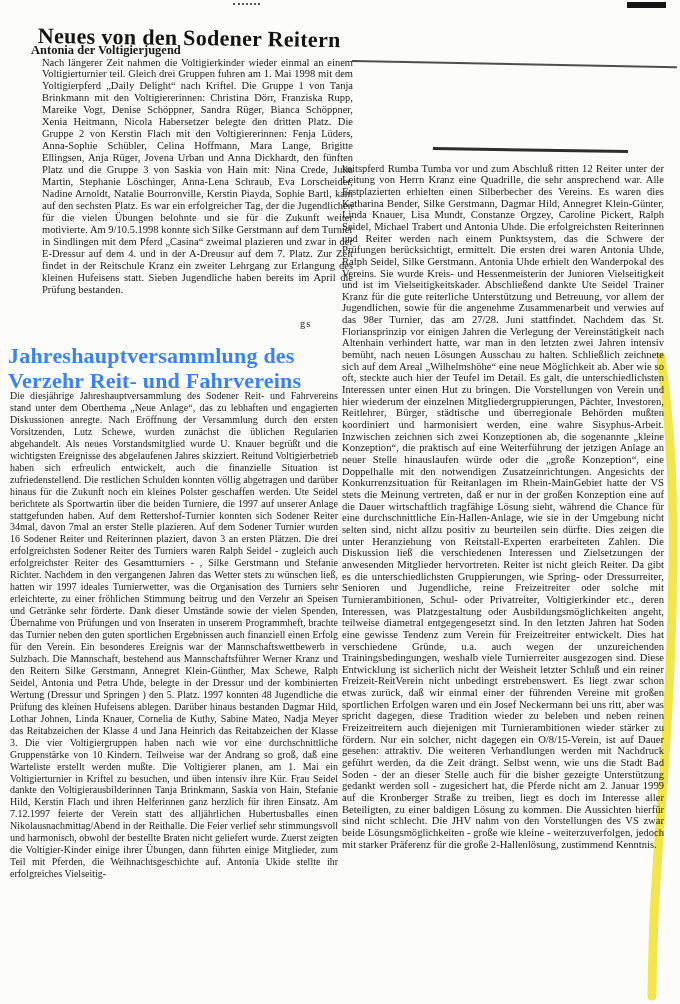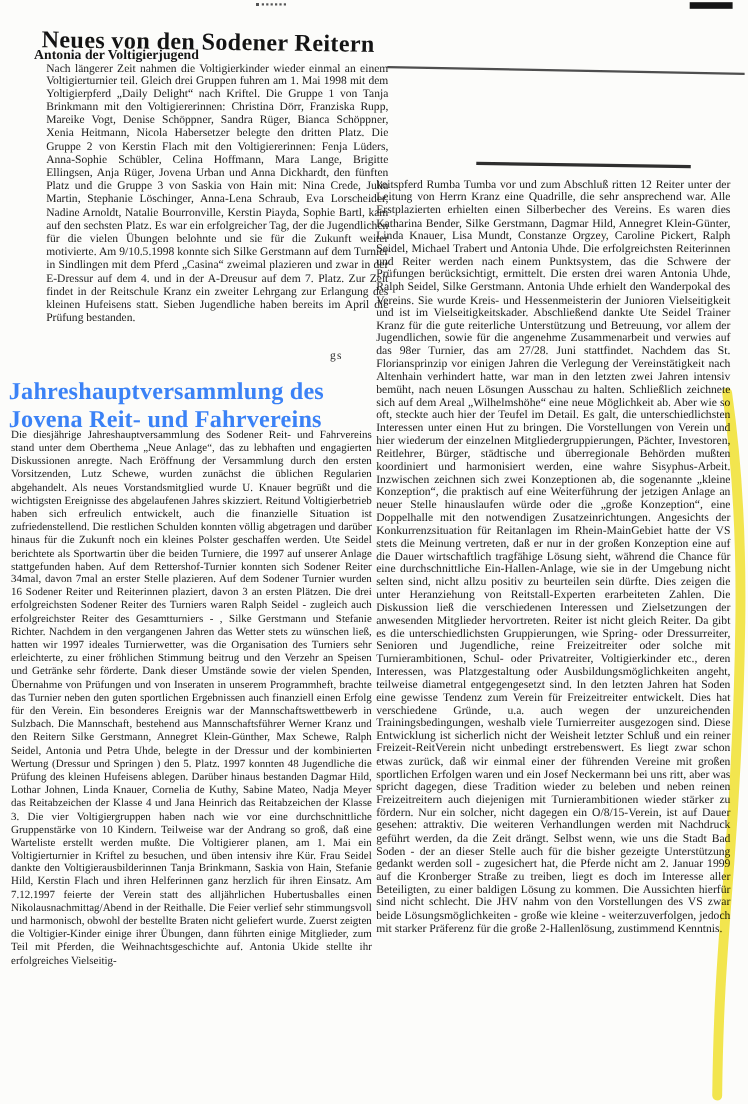--- a/index.html
+++ b/index.html
@@ -68,21 +68,21 @@
   <div>
     <h1 class="abs a1-title">Neues von den Sodener Reitern</h1>
     <h2 class="abs a1-kicker">Antonia der Voltigierjugend</h2>
     <p class="abs a1-body">Nach längerer Zeit nahmen die Voltigierkinder wieder einmal an einem Voltigierturnier teil. Gleich drei Gruppen fuhren am 1. Mai 1998 mit dem Yoltigierpferd „Daily Delight“ nach Kriftel. Die Gruppe 1 von Tanja Brinkmann mit den Voltigiererinnen: Christina Dörr, Franziska Rupp, Mareike Vogt, Denise Schöppner, Sandra Rüger, Bianca Schöppner, Xenia Heitmann, Nicola Habersetzer belegte den dritten Platz. Die Gruppe 2 von Kerstin Flach mit den Voltigiererinnen: Fenja Lüders, Anna-Sophie Schübler, Celina Hoffmann, Mara Lange, Brigitte Ellingsen, Anja Rüger, Jovena Urban und Anna Dickhardt, den fünften Platz und die Gruppe 3 von Saskia von Hain mit: Nina Crede, Julia Martin, Stephanie Löschinger, Anna-Lena Schraub, Eva Lorscheider, Nadine Arnoldt, Natalie Bourronville, Kerstin Piayda, Sophie Bartl, kam auf den sechsten Platz. Es war ein erfolgreicher Tag, der die Jugendlichen für die vielen Übungen belohnte und sie für die Zukunft weiter motivierte. Am 9/10.5.1998 konnte sich Silke Gerstmann auf dem Turnier in Sindlingen mit dem Pferd „Casina“ zweimal plazieren und zwar in der E-Dressur auf dem 4. und in der A-Dreusur auf dem 7. Platz. Zur Zeit findet in der Reitschule Kranz ein zweiter Lehrgang zur Erlangung des kleinen Hufeisens statt. Sieben Jugendliche haben bereits im April die Prüfung bestanden.</p>
     <span class="abs a1-sig">gs</span>
   </div>
 
   <div>
     <h1 class="abs a2-title">
       <span>Jahreshauptversammlung des</span><br>
-      <span>Jovena Reit- und Fahrvereins</span>
+      <span>Verzehr Reit- und Fahrvereins</span>
     </h1>
     <p class="abs a2-body-left">Die diesjährige Jahreshauptversammlung des Sodener Reit- und Fahrvereins stand unter dem Oberthema „Neue Anlage“, das zu lebhaften und engagierten Diskussionen anregte. Nach Eröffnung der Versammlung durch den ersten Vorsitzenden, Lutz Schewe, wurden zunächst die üblichen Regularien abgehandelt. Als neues Vorstandsmitglied wurde U. Knauer begrüßt und die wichtigsten Ereignisse des abgelaufenen Jahres skizziert. Reitund Voltigierbetrieb haben sich erfreulich entwickelt, auch die finanzielle Situation ist zufriedenstellend. Die restlichen Schulden konnten völlig abgetragen und darüber hinaus für die Zukunft noch ein kleines Polster geschaffen werden. Ute Seidel berichtete als Sportwartin über die beiden Turniere, die 1997 auf unserer Anlage stattgefunden haben. Auf dem Rettershof-Turnier konnten sich Sodener Reiter 34mal, davon 7mal an erster Stelle plazieren. Auf dem Sodener Turnier wurden 16 Sodener Reiter und Reiterinnen plaziert, davon 3 an ersten Plätzen. Die drei erfolgreichsten Sodener Reiter des Turniers waren Ralph Seidel - zugleich auch erfolgreichster Reiter des Gesamtturniers - , Silke Gerstmann und Stefanie Richter. Nachdem in den vergangenen Jahren das Wetter stets zu wünschen ließ, hatten wir 1997 ideales Turnierwetter, was die Organisation des Turniers sehr erleichterte, zu einer fröhlichen Stimmung beitrug und den Verzehr an Speisen und Getränke sehr förderte. Dank dieser Umstände sowie der vielen Spenden, Übernahme von Prüfungen und von Inseraten in unserem Programmheft, brachte das Turnier neben den guten sportlichen Ergebnissen auch finanziell einen Erfolg für den Verein. Ein besonderes Ereignis war der Mannschaftswettbewerb in Sulzbach. Die Mannschaft, bestehend aus Mannschaftsführer Werner Kranz und den Reitern Silke Gerstmann, Annegret Klein-Günther, Max Schewe, Ralph Seidel, Antonia und Petra Uhde, belegte in der Dressur und der kombinierten Wertung (Dressur und Springen ) den 5. Platz. 1997 konnten 48 Jugendliche die Prüfung des kleinen Hufeisens ablegen. Darüber hinaus bestanden Dagmar Hild, Lothar Johnen, Linda Knauer, Cornelia de Kuthy, Sabine Mateo, Nadja Meyer das Reitabzeichen der Klasse 4 und Jana Heinrich das Reitabzeichen der Klasse 3. Die vier Voltigiergruppen haben nach wie vor eine durchschnittliche Gruppenstärke von 10 Kindern. Teilweise war der Andrang so groß, daß eine Warteliste erstellt werden mußte. Die Voltigierer planen, am 1. Mai ein Voltigierturnier in Kriftel zu besuchen, und üben intensiv ihre Kür. Frau Seidel dankte den Voltigierausbilderinnen Tanja Brinkmann, Saskia von Hain, Stefanie Hild, Kerstin Flach und ihren Helferinnen ganz herzlich für ihren Einsatz. Am 7.12.1997 feierte der Verein statt des alljährlichen Hubertusballes einen Nikolausnachmittag/Abend in der Reithalle. Die Feier verlief sehr stimmungsvoll und harmonisch, obwohl der bestellte Braten nicht geliefert wurde. Zuerst zeigten die Voltigier-Kinder einige ihrer Übungen, dann führten einige Mitglieder, zum Teil mit Pferden, die Weihnachtsgeschichte auf. Antonia Ukide stellte ihr erfolgreiches Vielseitig-</p>
     <p class="abs a2-body-right">keitspferd Rumba Tumba vor und zum Abschluß ritten 12 Reiter unter der Leitung von Herrn Kranz eine Quadrille, die sehr ansprechend war. Alle Erstplazierten erhielten einen Silberbecher des Vereins. Es waren dies Katharina Bender, Silke Gerstmann, Dagmar Hild, Annegret Klein-Günter, Linda Knauer, Lisa Mundt, Constanze Orgzey, Caroline Pickert, Ralph Seidel, Michael Trabert und Antonia Uhde. Die erfolgreichsten Reiterinnen und Reiter werden nach einem Punktsystem, das die Schwere der Prüfungen berücksichtigt, ermittelt. Die ersten drei waren Antonia Uhde, Ralph Seidel, Silke Gerstmann. Antonia Uhde erhielt den Wanderpokal des Vereins. Sie wurde Kreis- und Hessenmeisterin der Junioren Vielseitigkeit und ist im Vielseitigkeitskader. Abschließend dankte Ute Seidel Trainer Kranz für die gute reiterliche Unterstützung und Betreuung, vor allem der Jugendlichen, sowie für die angenehme Zusammenarbeit und verwies auf das 98er Turnier, das am 27/28. Juni stattfindet. Nachdem das St. Floriansprinzip vor einigen Jahren die Verlegung der Vereinstätigkeit nach Altenhain verhindert hatte, war man in den letzten zwei Jahren intensiv bemüht, nach neuen Lösungen Ausschau zu halten. Schließlich zeichnete sich auf dem Areal „Wilhelmshöhe“ eine neue Möglichkeit ab. Aber wie so oft, steckte auch hier der Teufel im Detail. Es galt, die unterschiedlichsten Interessen unter einen Hut zu bringen. Die Vorstellungen von Verein und hier wiederum der einzelnen Mitgliedergruppierungen, Pächter, Investoren, Reitlehrer, Bürger, städtische und überregionale Behörden mußten koordiniert und harmonisiert werden, eine wahre Sisyphus-Arbeit. Inzwischen zeichnen sich zwei Konzeptionen ab, die sogenannte „kleine Konzeption“, die praktisch auf eine Weiterführung der jetzigen Anlage an neuer Stelle hinauslaufen würde oder die „große Konzeption“, eine Doppelhalle mit den notwendigen Zusatzeinrichtungen. Angesichts der Konkurrenzsituation für Reitanlagen im Rhein-MainGebiet hatte der VS stets die Meinung vertreten, daß er nur in der großen Konzeption eine auf die Dauer wirtschaftlich tragfähige Lösung sieht, während die Chance für eine durchschnittliche Ein-Hallen-Anlage, wie sie in der Umgebung nicht selten sind, nicht allzu positiv zu beurteilen sein dürfte. Dies zeigen die unter Heranziehung von Reitstall-Experten erarbeiteten Zahlen. Die Diskussion ließ die verschiedenen Interessen und Zielsetzungen der anwesenden Mitglieder hervortreten. Reiter ist nicht gleich Reiter. Da gibt es die unterschiedlichsten Gruppierungen, wie Spring- oder Dressurreiter, Senioren und Jugendliche, reine Freizeitreiter oder solche mit Turnierambitionen, Schul- oder Privatreiter, Voltigierkinder etc., deren Interessen, was Platzgestaltung oder Ausbildungsmöglichkeiten angeht, teilweise diametral entgegengesetzt sind. In den letzten Jahren hat Soden eine gewisse Tendenz zum Verein für Freizeitreiter entwickelt. Dies hat verschiedene Gründe, u.a. auch wegen der unzureichenden Trainingsbedingungen, weshalb viele Turnierreiter ausgezogen sind. Diese Entwicklung ist sicherlich nicht der Weisheit letzter Schluß und ein reiner Freizeit-ReitVerein nicht unbedingt erstrebenswert. Es liegt zwar schon etwas zurück, daß wir einmal einer der führenden Vereine mit großen sportlichen Erfolgen waren und ein Josef Neckermann bei uns ritt, aber was spricht dagegen, diese Tradition wieder zu beleben und neben reinen Freizeitreitern auch diejenigen mit Turnierambitionen wieder stärker zu fördern. Nur ein solcher, nicht dagegen ein O/8/15-Verein, ist auf Dauer gesehen: attraktiv. Die weiteren Verhandlungen werden mit Nachdruck geführt werden, da die Zeit drängt. Selbst wenn, wie uns die Stadt Bad Soden - der an dieser Stelle auch für die bisher gezeigte Unterstützung gedankt werden soll - zugesichert hat, die Pferde nicht am 2. Januar 1999 auf die Kronberger Straße zu treiben, liegt es doch im Interesse aller Beteiligten, zu einer baldigen Lösung zu kommen. Die Aussichten hierfür sind nicht schlecht. Die JHV nahm von den Vorstellungen des VS zwar beide Lösungsmöglichkeiten - große wie kleine - weiterzuverfolgen, jedoch mit starker Präferenz für die große 2-Hallenlösung, zustimmend Kenntnis.</p>
   </div>
 
   <svg class="abs hl-svg" viewBox="0 0 680 1004" xmlns="http://www.w3.org/2000/svg">
     <path d="M 661 357
              C 670 420, 674 490, 673 565
              C 672 645, 669 705, 663 785
              C 657 865, 653 910, 652 996" fill="none" stroke="#f2e223" stroke-width="9" stroke-linecap="round" opacity="0.8"></path>

